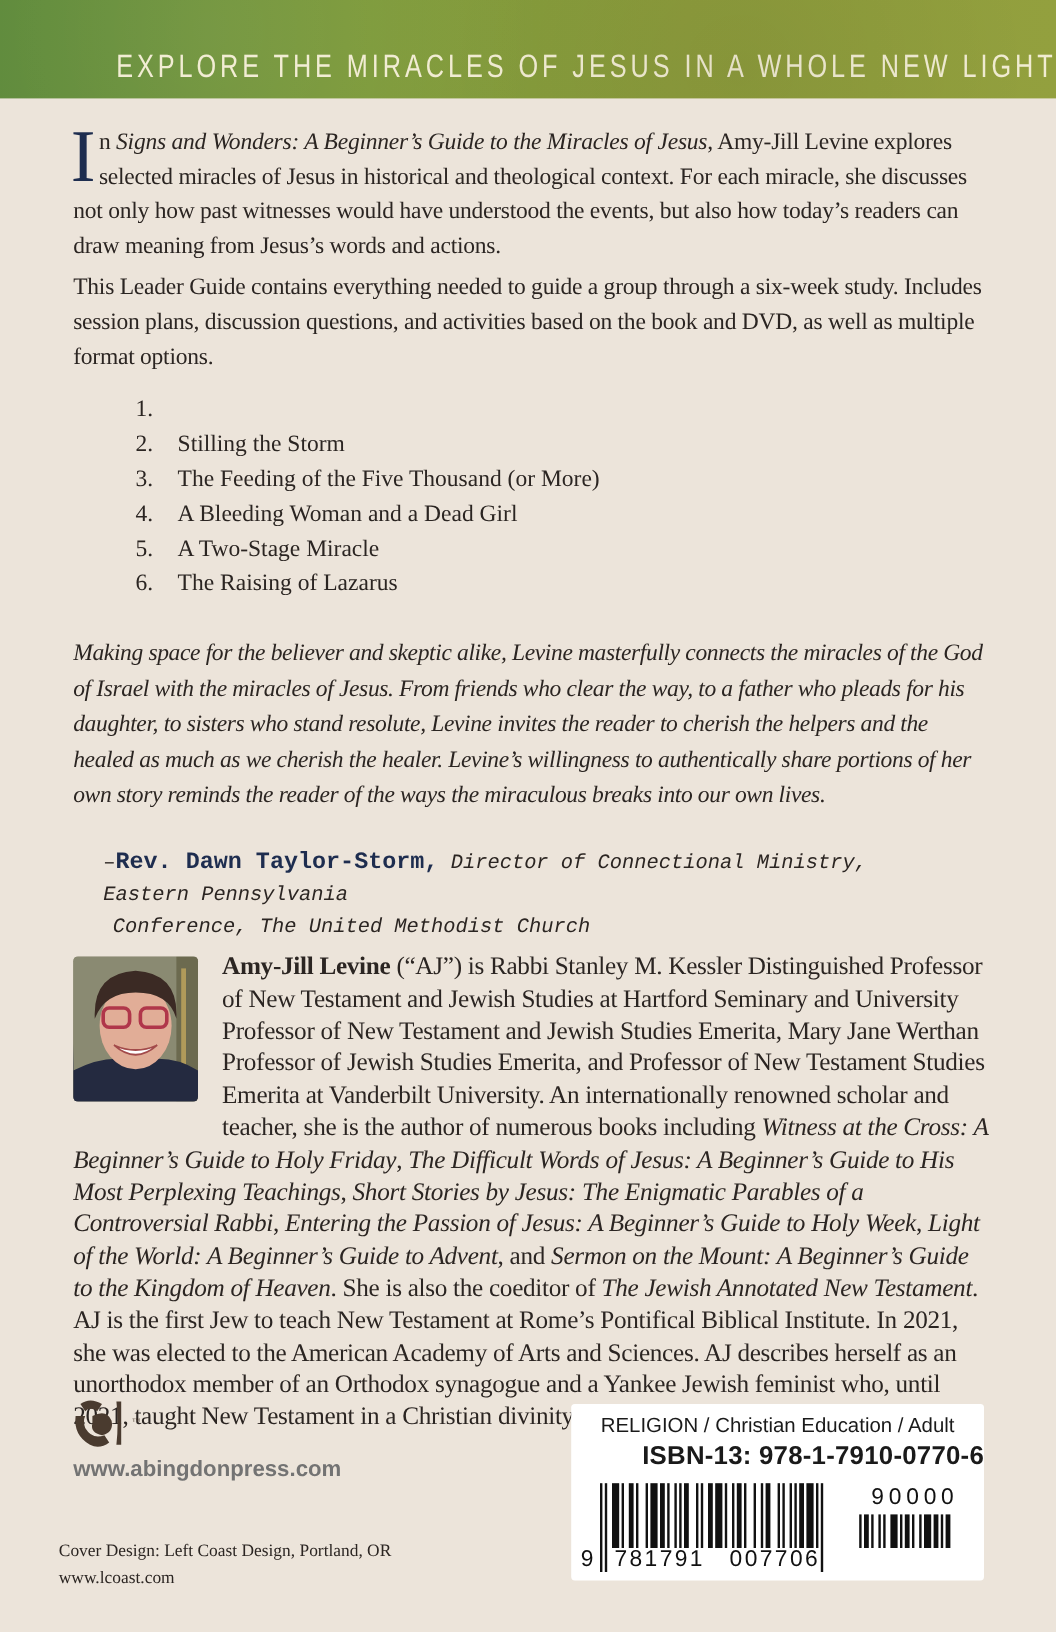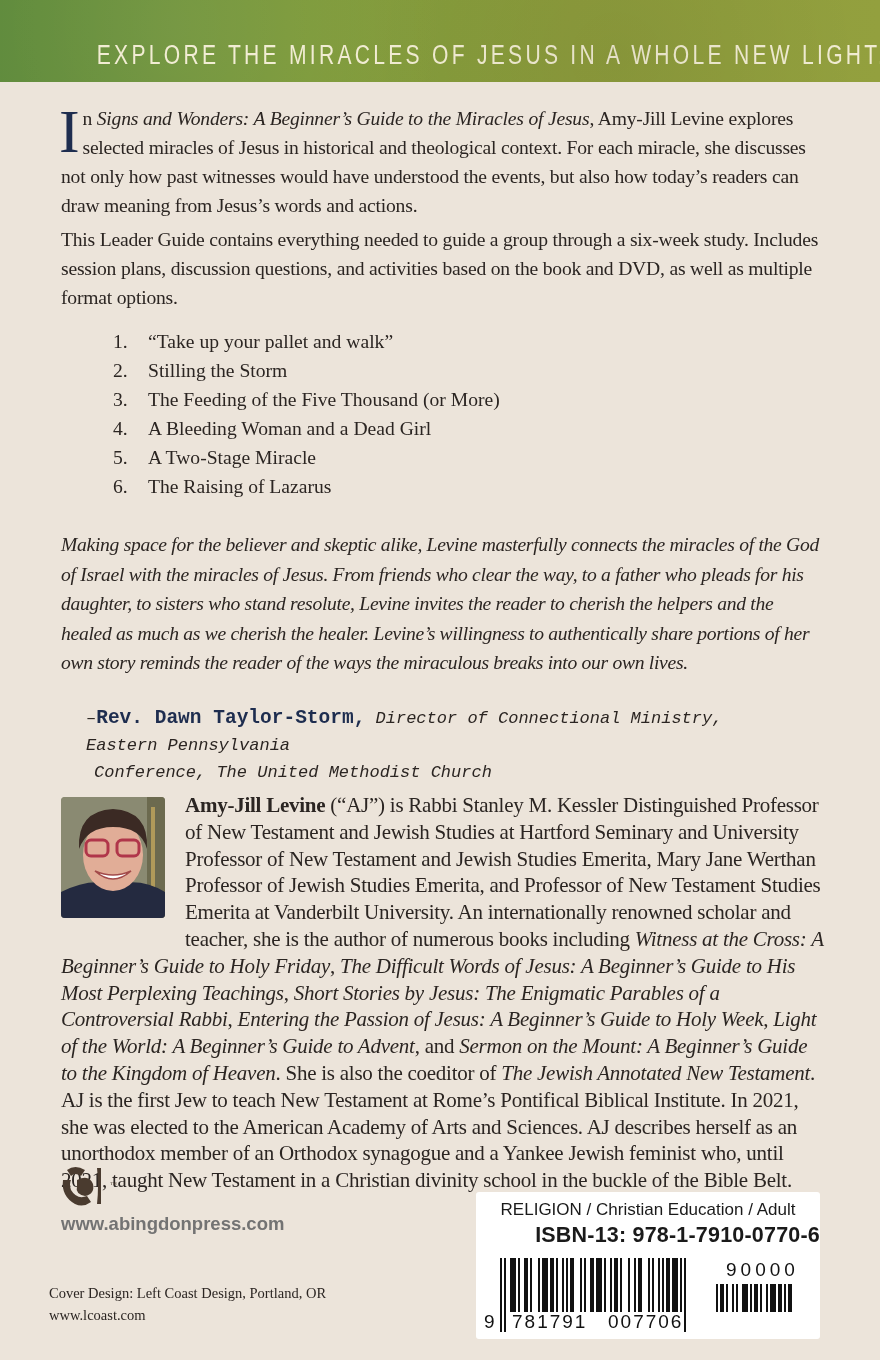--- a/index.html
+++ b/index.html
@@ -71,21 +71,21 @@
     font-family:"Liberation Sans","DejaVu Sans",sans-serif; font-size:30px; letter-spacing:-0.5px;
   }
   .logo-tm { font-size:7px; vertical-align:top; margin-left:1px; }
   .url {
     position:absolute; left:61px; top:1213px;
     font-family:"Liberation Sans","DejaVu Sans",sans-serif; font-weight:bold; font-size:18.5px; color:#737373;
   }
   .credit { position:absolute; left:49px; top:1282px; font-size:14.5px; line-height:22px; color:#2b2522; }
   .barcode-box {
     position:absolute; left:476px; top:1170px; width:344px; height:147px;
-    background:#fff; border-radius:3px;margin-top:22px;
+    background:#fff; border-radius:3px;
   }
   .category {
     position:absolute; left:0; right:0; top:8px; text-align:center;
     font-family:"Liberation Sans Narrow","Liberation Sans",sans-serif; font-size:17px; color:#1a1a1a;
   }
   .isbn {
     position:absolute; left:0; right:0; top:31px; text-align:right;
     font-family:"Liberation Sans","DejaVu Sans",sans-serif; font-size:21.5px; color:#1a1a1a; letter-spacing:0.2px;font-weight:bold;
   }
   .bars { position:absolute; left:24px; top:66px; width:205px; height:74px; }
@@ -105,21 +105,20 @@
 
 <div class="content intro" style="position:absolute;">
   <span class="dropcap">I</span><span>n </span><i>Signs and Wonders: A Beginner’s Guide to the Miracles of Jesus</i><span>, Amy-Jill Levine explores selected miracles of Jesus in historical and theological context. For each miracle, she discusses not only how past witnesses would have understood the events, but also how today’s readers can draw meaning from Jesus’s words and actions.</span>
 </div>
 
 <p class="content para2" style="position:absolute;">This Leader Guide contains everything needed to guide a group through a six-week study. Includes session plans, discussion questions, and activities based on the book and DVD, as well as multiple format options.</p>
 
 <ul class="miracles">
   <li>
       <span class="num">1.</span>
-      <span>“Take up your pallet and walk”</span>
     </li>
   <li>
       <span class="num">2.</span>
       <span>Stilling the Storm</span>
     </li>
   <li>
       <span class="num">3.</span>
       <span>The Feeding of the Five Thousand (or More)</span>
     </li>
   <li>

